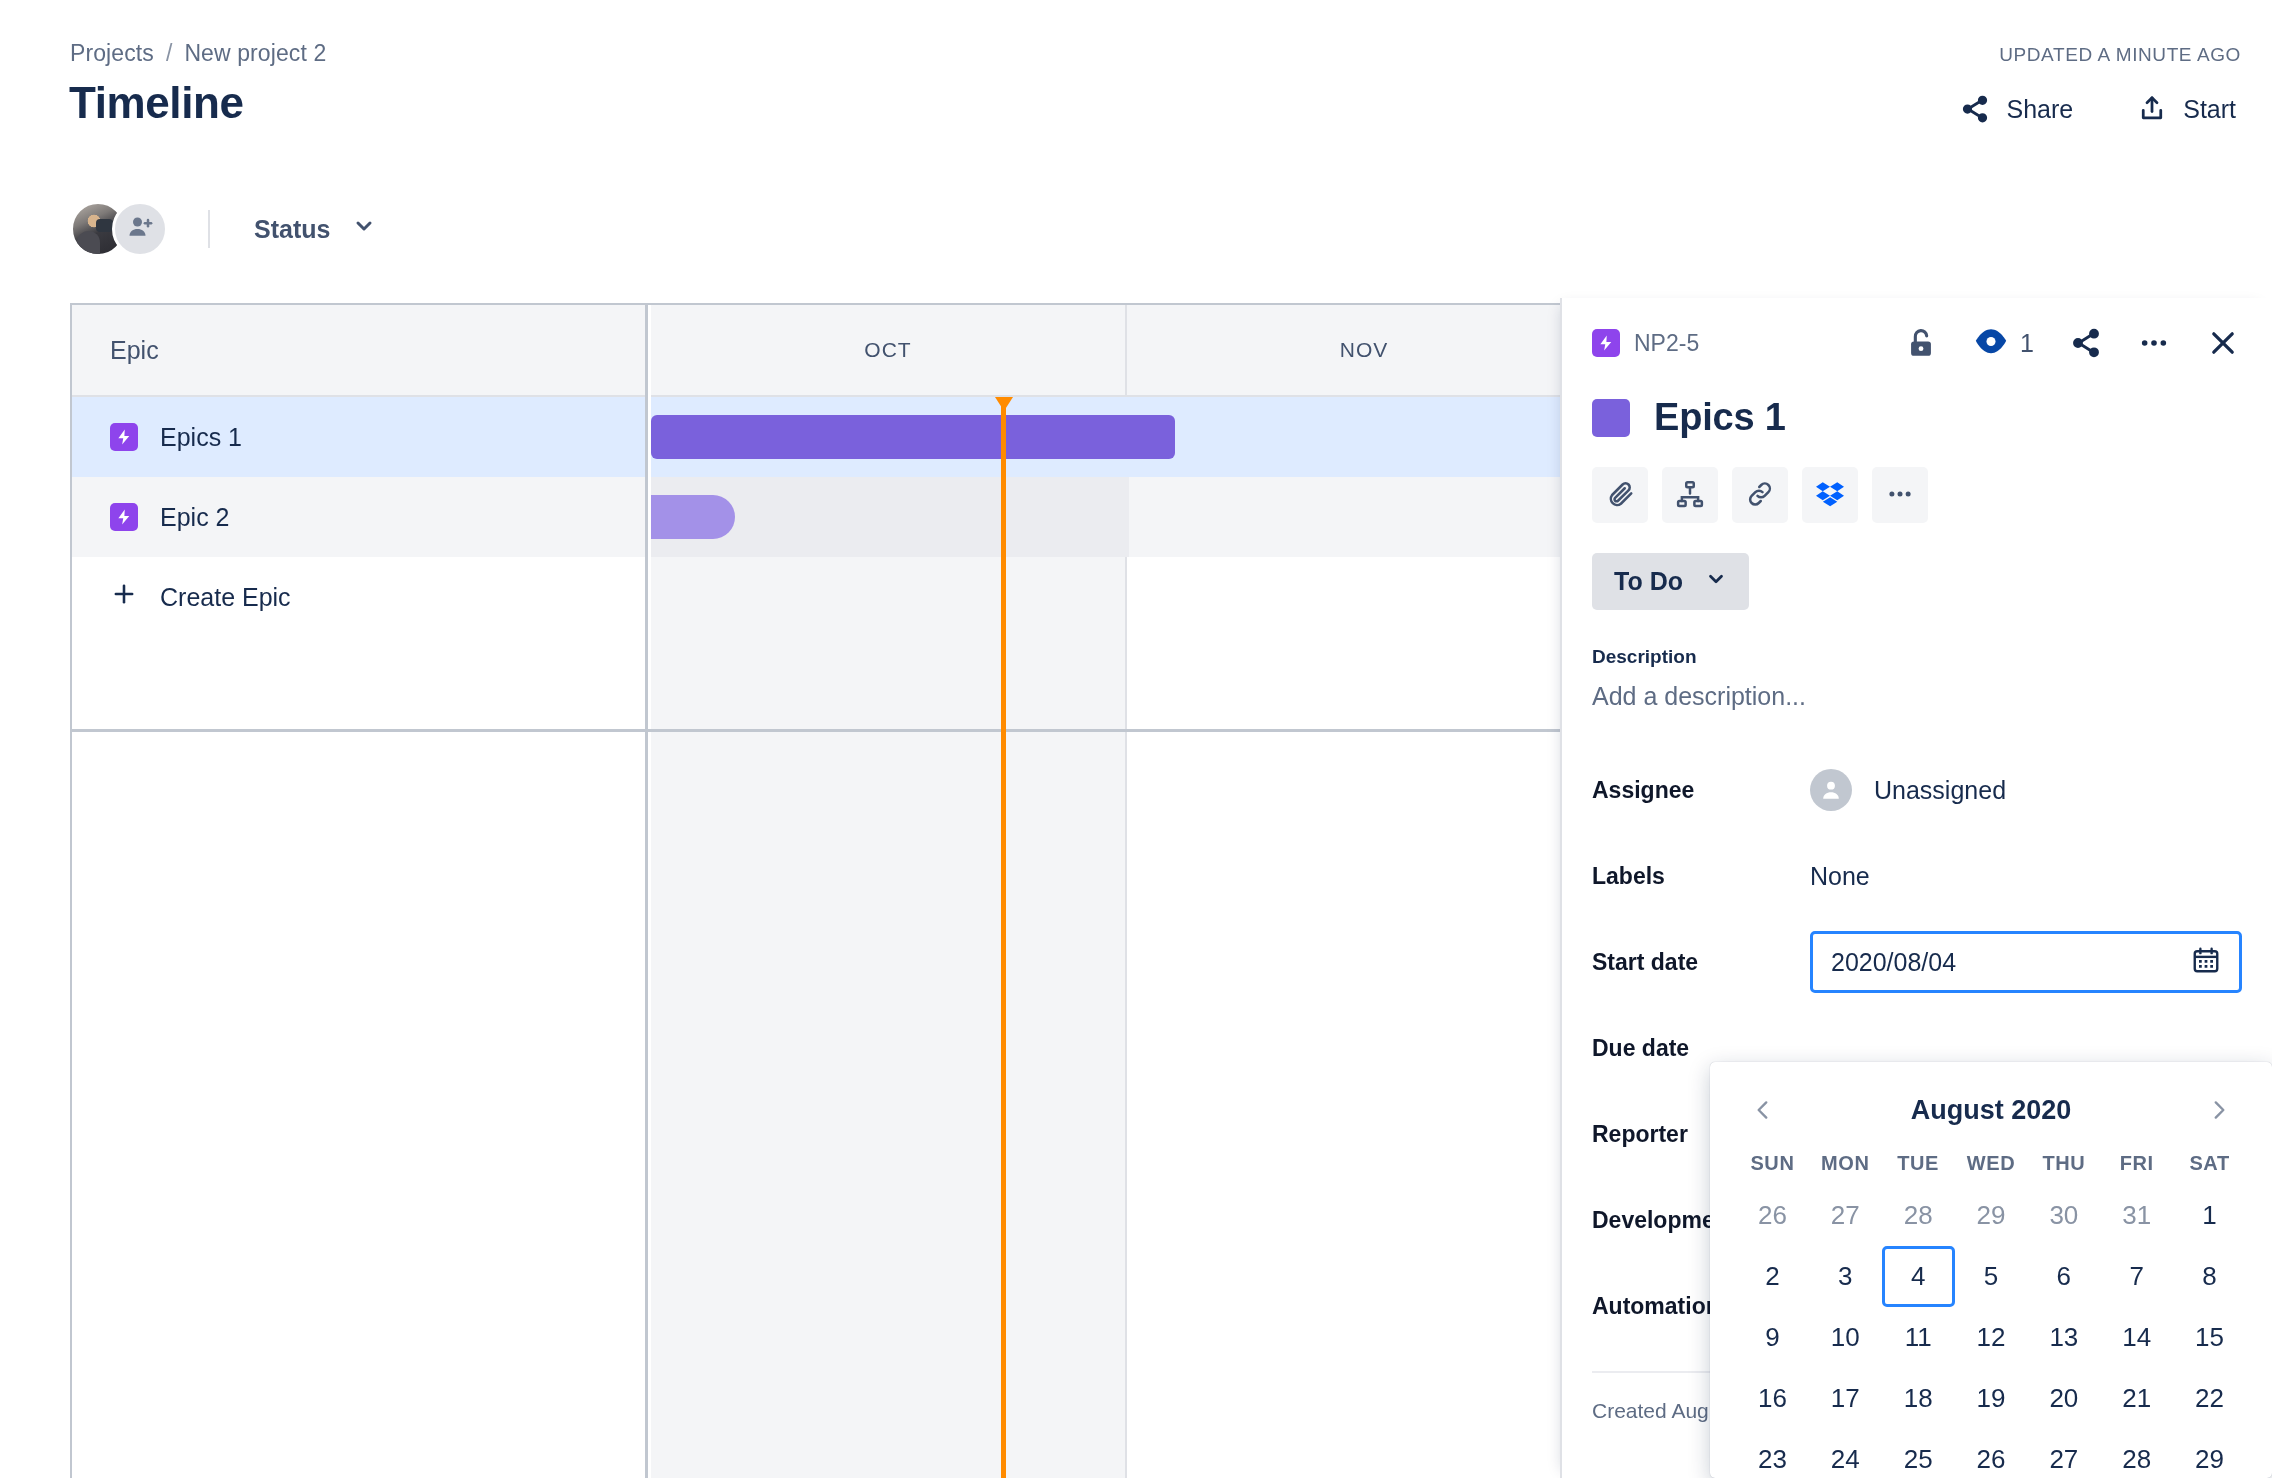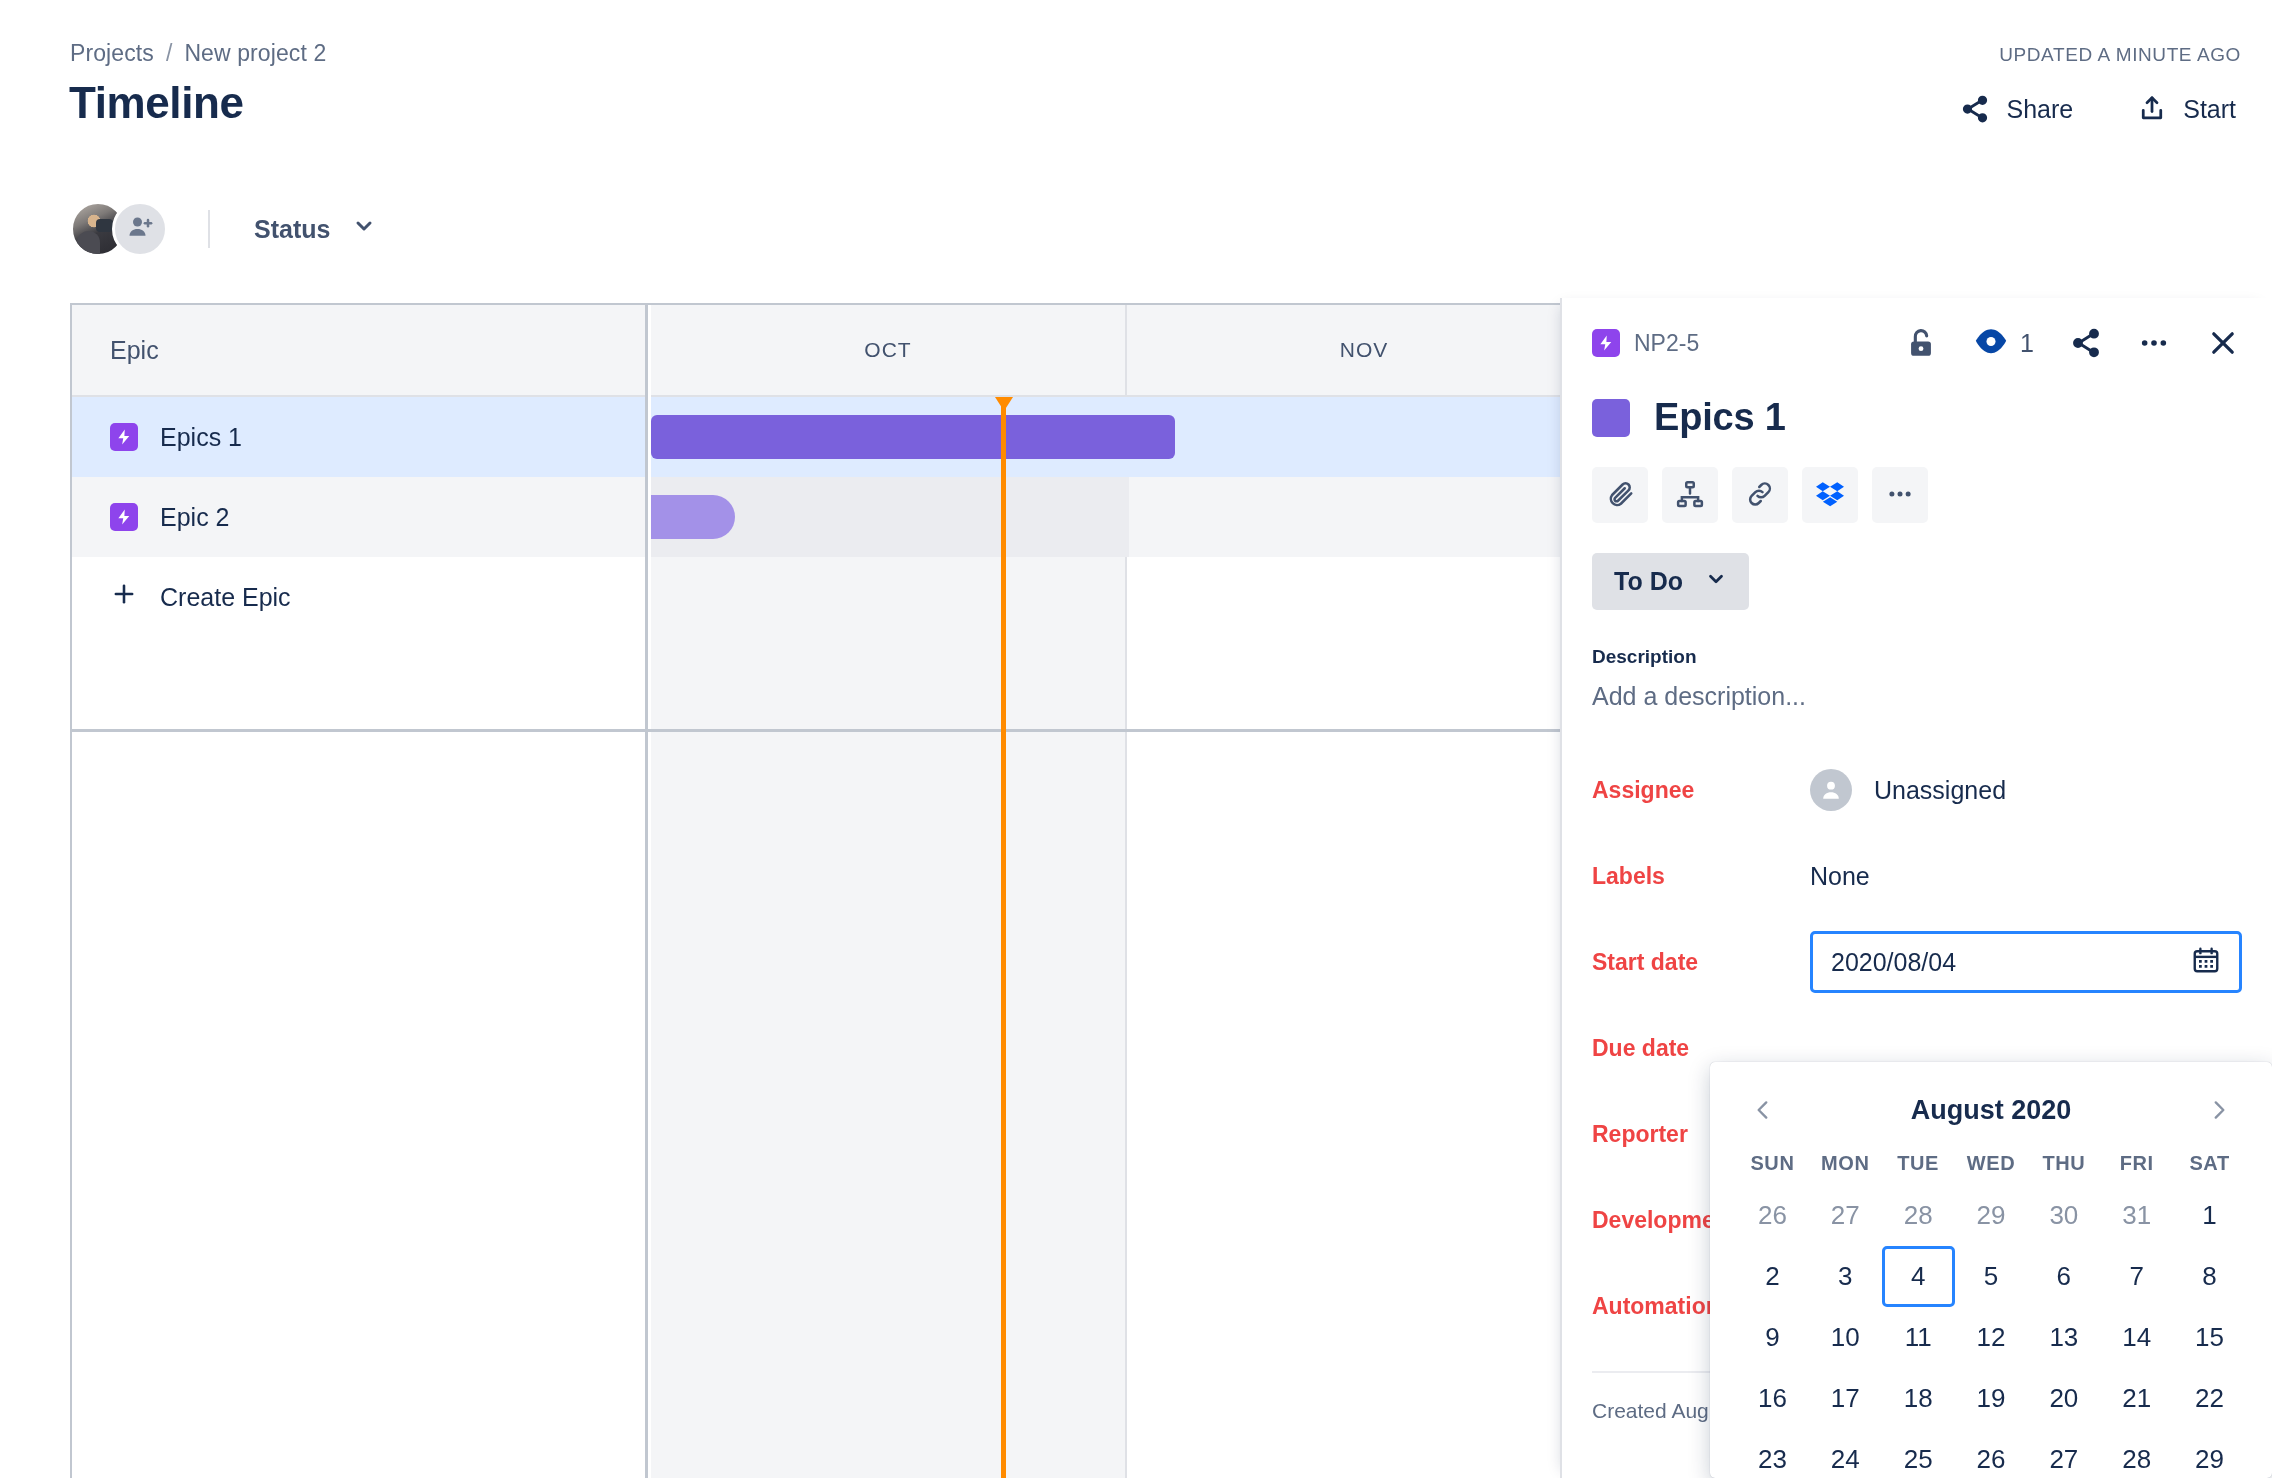--- a/index.html
+++ b/index.html
@@ -188,21 +188,21 @@
     font-size:25px; font-weight:700; border:none; border-radius:5px;
     padding: 14px 22px; display:inline-flex; align-items:center; gap:22px; cursor:pointer;
     font-family: inherit;
   }
 
   .sec-label { padding: 36px 30px 0 30px; font-size:19px; font-weight:700; color:#172B4D; }
   .desc-placeholder { padding: 14px 30px 0 30px; font-size:25px; color:#5E6C84; cursor:text; }
 
   .fields { margin-top: 36px; }
   .field-row { display:flex; align-items:center; padding: 0 30px; height: 86px; }
-  .field-label { width: 218px; font-size:23px; font-weight:700; color:#ef4444; flex:none; }
+  .field-label { width: 218px; font-size:23px; font-weight:700; color:#0f172a; flex:none; }
   .field-value { font-size:25px; color:#172B4D; display:flex; align-items:center; gap:22px; }
   .unassigned-avatar {
     width:42px; height:42px; border-radius:50%; background:#C1C7D0;
     display:flex; align-items:center; justify-content:center; flex:none;
   }
   .labels-none { color:#172B4D; font-size:25px; }
 
   .date-input-wrap {
     display:flex; align-items:center; width: 438px; height: 62px;
     border: 3px solid #2684FF; border-radius: 5px; padding: 0 18px; background:#fff;

